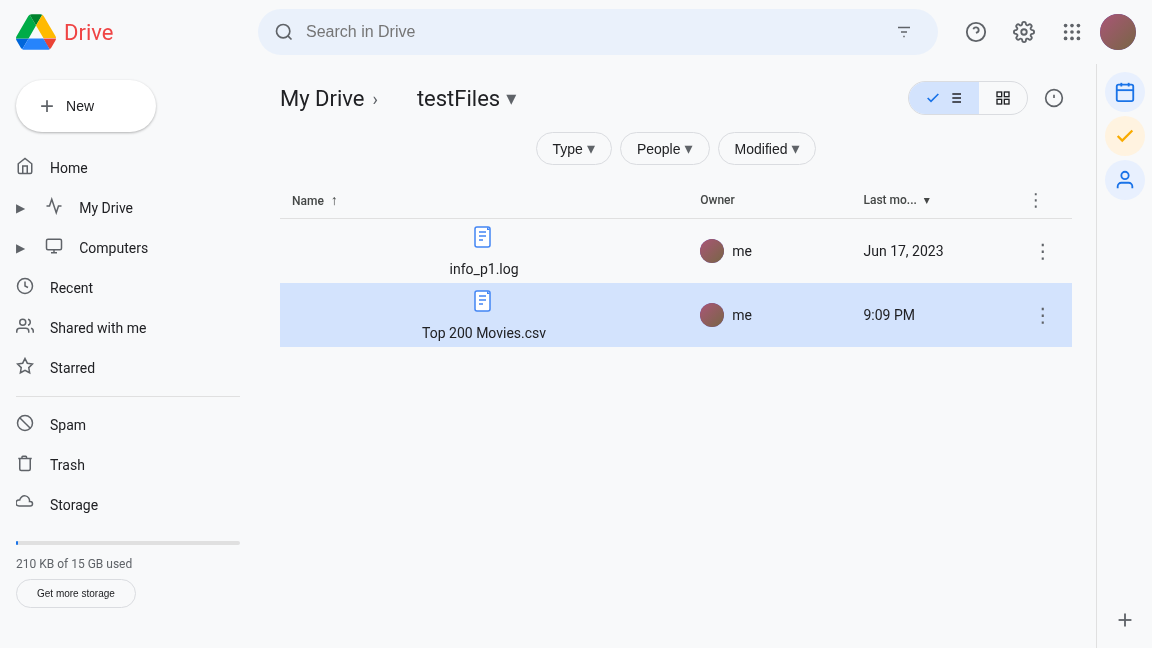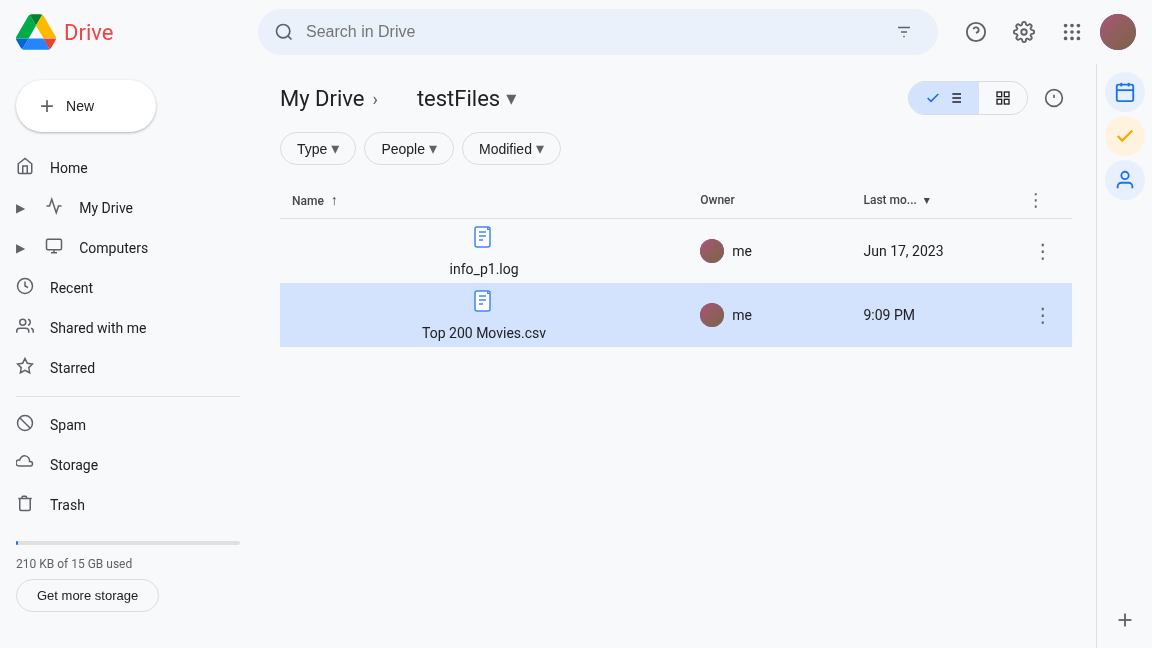--- a/index.html
+++ b/index.html
@@ -145,21 +145,21 @@
     .sidebar-divider { height: 1px; background: #e0e0e0; margin: 8px 16px; }
     .storage-section { padding: 8px 16px; margin-top: 8px; }
     .storage-text { font-size: 12px; color: #5f6368; margin-bottom: 8px; }
     .storage-bar-bg { height: 4px; background: #e0e0e0; border-radius: 2px; margin-bottom: 12px; }
     .storage-bar-fill { height: 4px; background: #1a73e8; border-radius: 2px; width: 1%; }
     .get-storage-btn {
       border: 1px solid #dadce0;
       border-radius: 20px;
       background: transparent;
       padding: 8px 20px;
-      font-size: 13px;
+      font-size: 10px;
       color: #202124;
       cursor: pointer;
       white-space: nowrap;
     }
 
     
     .right-sidebar {
       width: 56px;
       flex-shrink: 0;
       background: #f8f9fa;
@@ -261,20 +261,21 @@
       display: flex; align-items: center; justify-content: center;
       color: #5f6368;
       font-size: 18px;
     }
 
     
     .filter-row {
       display: flex;
       gap: 8px;
       margin-bottom: 16px;
+      justify-content: center;
     }
     .filter-chip {
       display: flex;
       align-items: center;
       gap: 4px;
       border: 1px solid #dadce0;
       border-radius: 20px;
       padding: 6px 16px;
       background: transparent;
       cursor: pointer;
@@ -491,34 +492,34 @@
             <circle cx="12" cy="12" r="10"></circle>
             <line x1="4.93" y1="4.93" x2="19.07" y2="19.07"></line>
           </svg>
       </span>
       <span>Spam</span>
     </div>
 
     <div class="sidebar-item">
       <span class="si-icon">
         <svg width="18" height="18" viewBox="0 0 24 24" fill="none" stroke="#5f6368" stroke-width="2">
-            <path d="M4 16a4 4 0 0 1 0-8h1A5 5 0 1 1 18 10h1a3 3 0 0 1 0 6H4z"></path>
-          </svg>
-      </span>
-      <span>Storage</span>
-    </div>
-
-    <div class="sidebar-item">
-      <span class="si-icon">
-        <svg width="18" height="18" viewBox="0 0 24 24" fill="none" stroke="#5f6368" stroke-width="2">
             <polyline points="3 6 5 6 21 6"></polyline>
             <path d="M19 6v14a2 2 0 0 1-2 2H7a2 2 0 0 1-2-2V6m3 0V4a1 1 0 0 1 1-1h4a1 1 0 0 1 1 1v2"></path>
           </svg>
       </span>
       <span>Trash</span>
+    </div>
+
+    <div class="sidebar-item">
+      <span class="si-icon">
+        <svg width="18" height="18" viewBox="0 0 24 24" fill="none" stroke="#5f6368" stroke-width="2">
+            <path d="M4 16a4 4 0 0 1 0-8h1A5 5 0 1 1 18 10h1a3 3 0 0 1 0 6H4z"></path>
+          </svg>
+      </span>
+      <span>Storage</span>
     </div>
 
     <div class="storage-section">
       <div class="storage-bar-bg">
         <div class="storage-bar-fill"></div>
       </div>
       <div class="storage-text">210 KB of 15 GB used</div>
       <button class="get-storage-btn">Get more storage</button>
     </div>
   </div>

